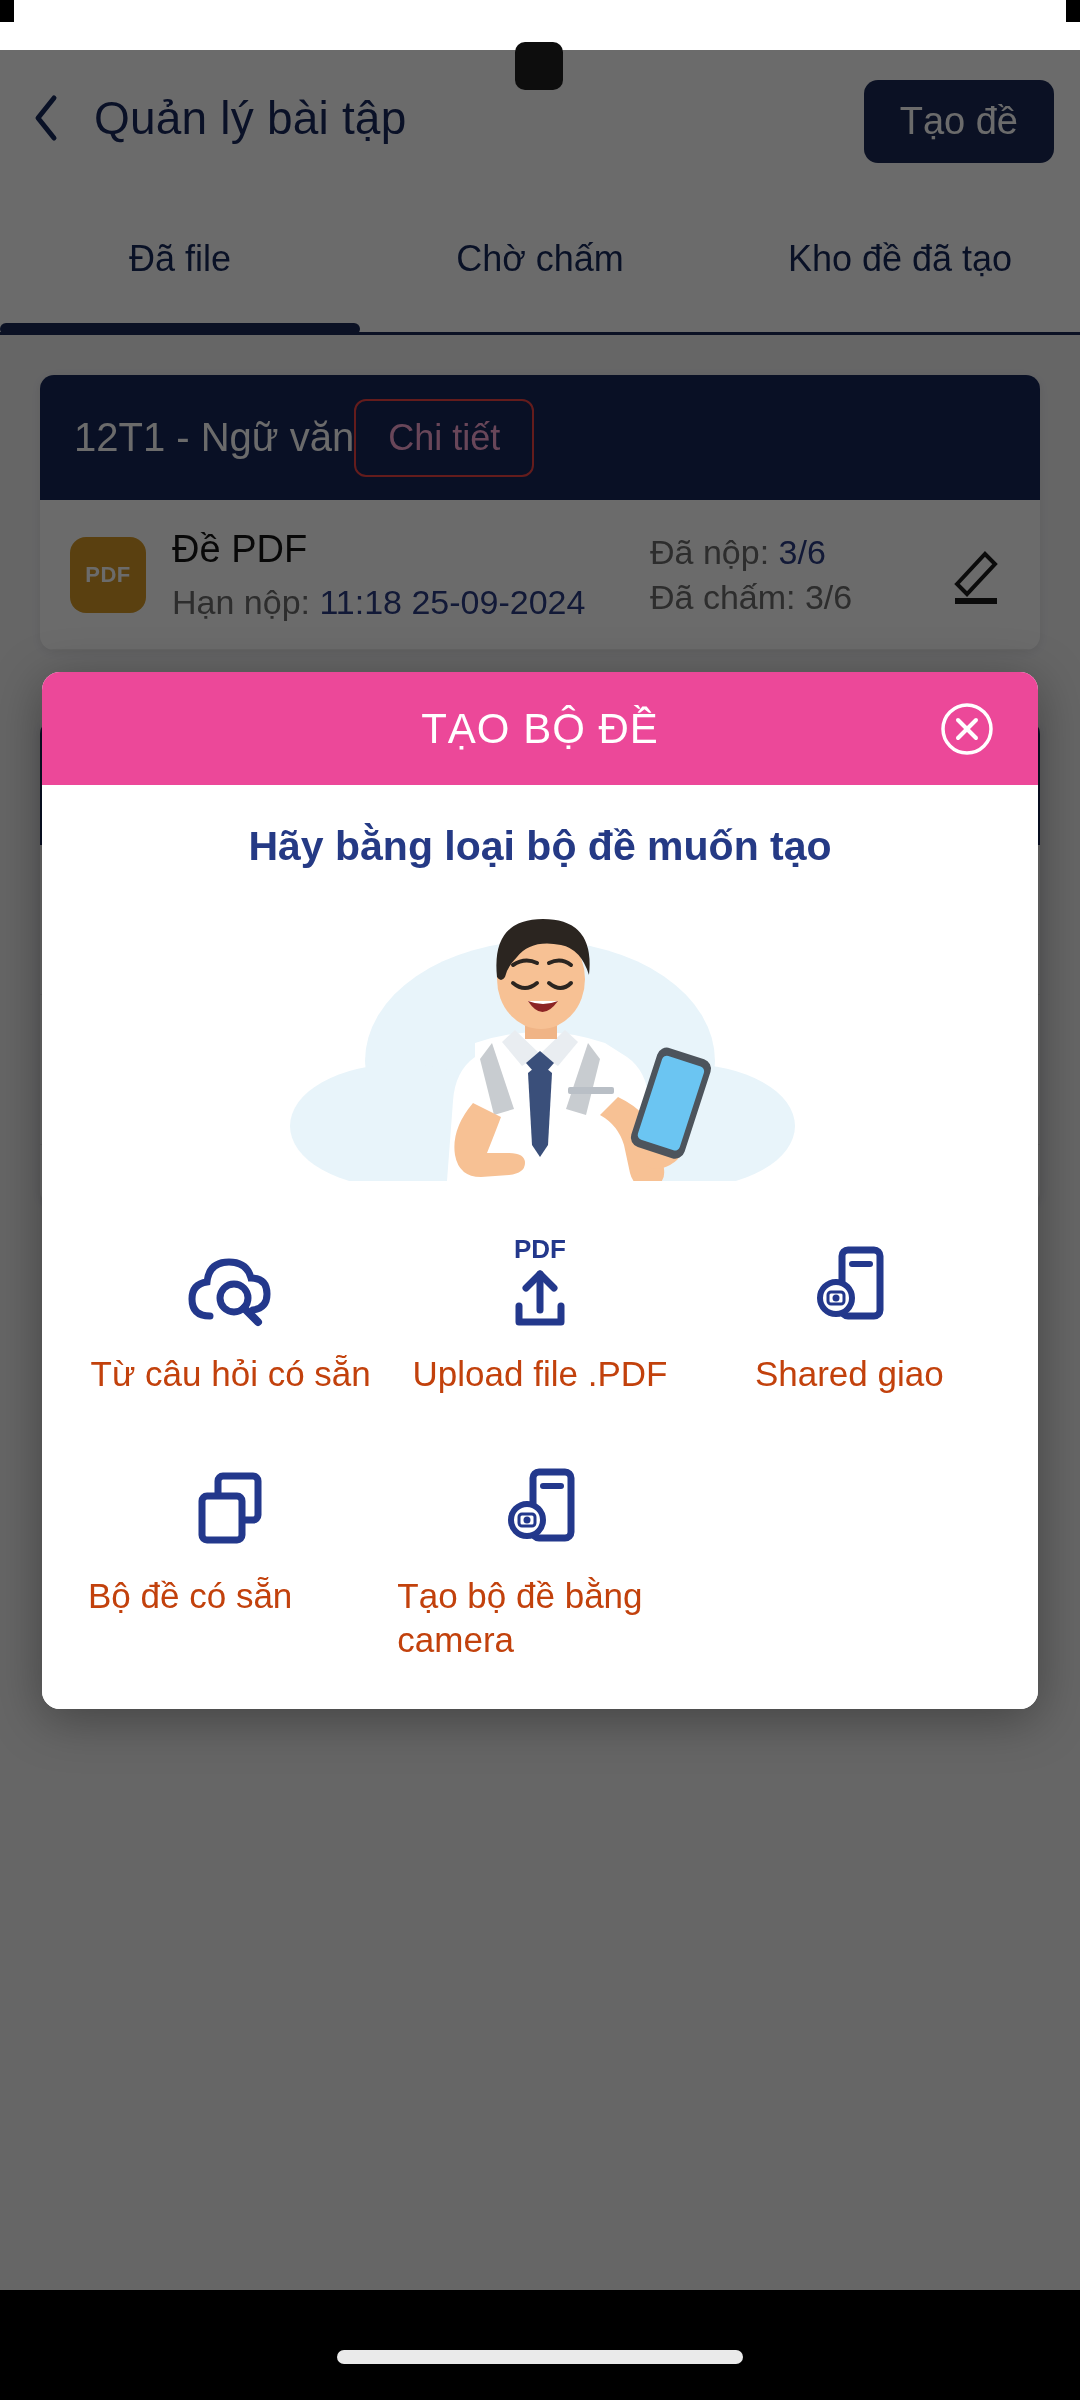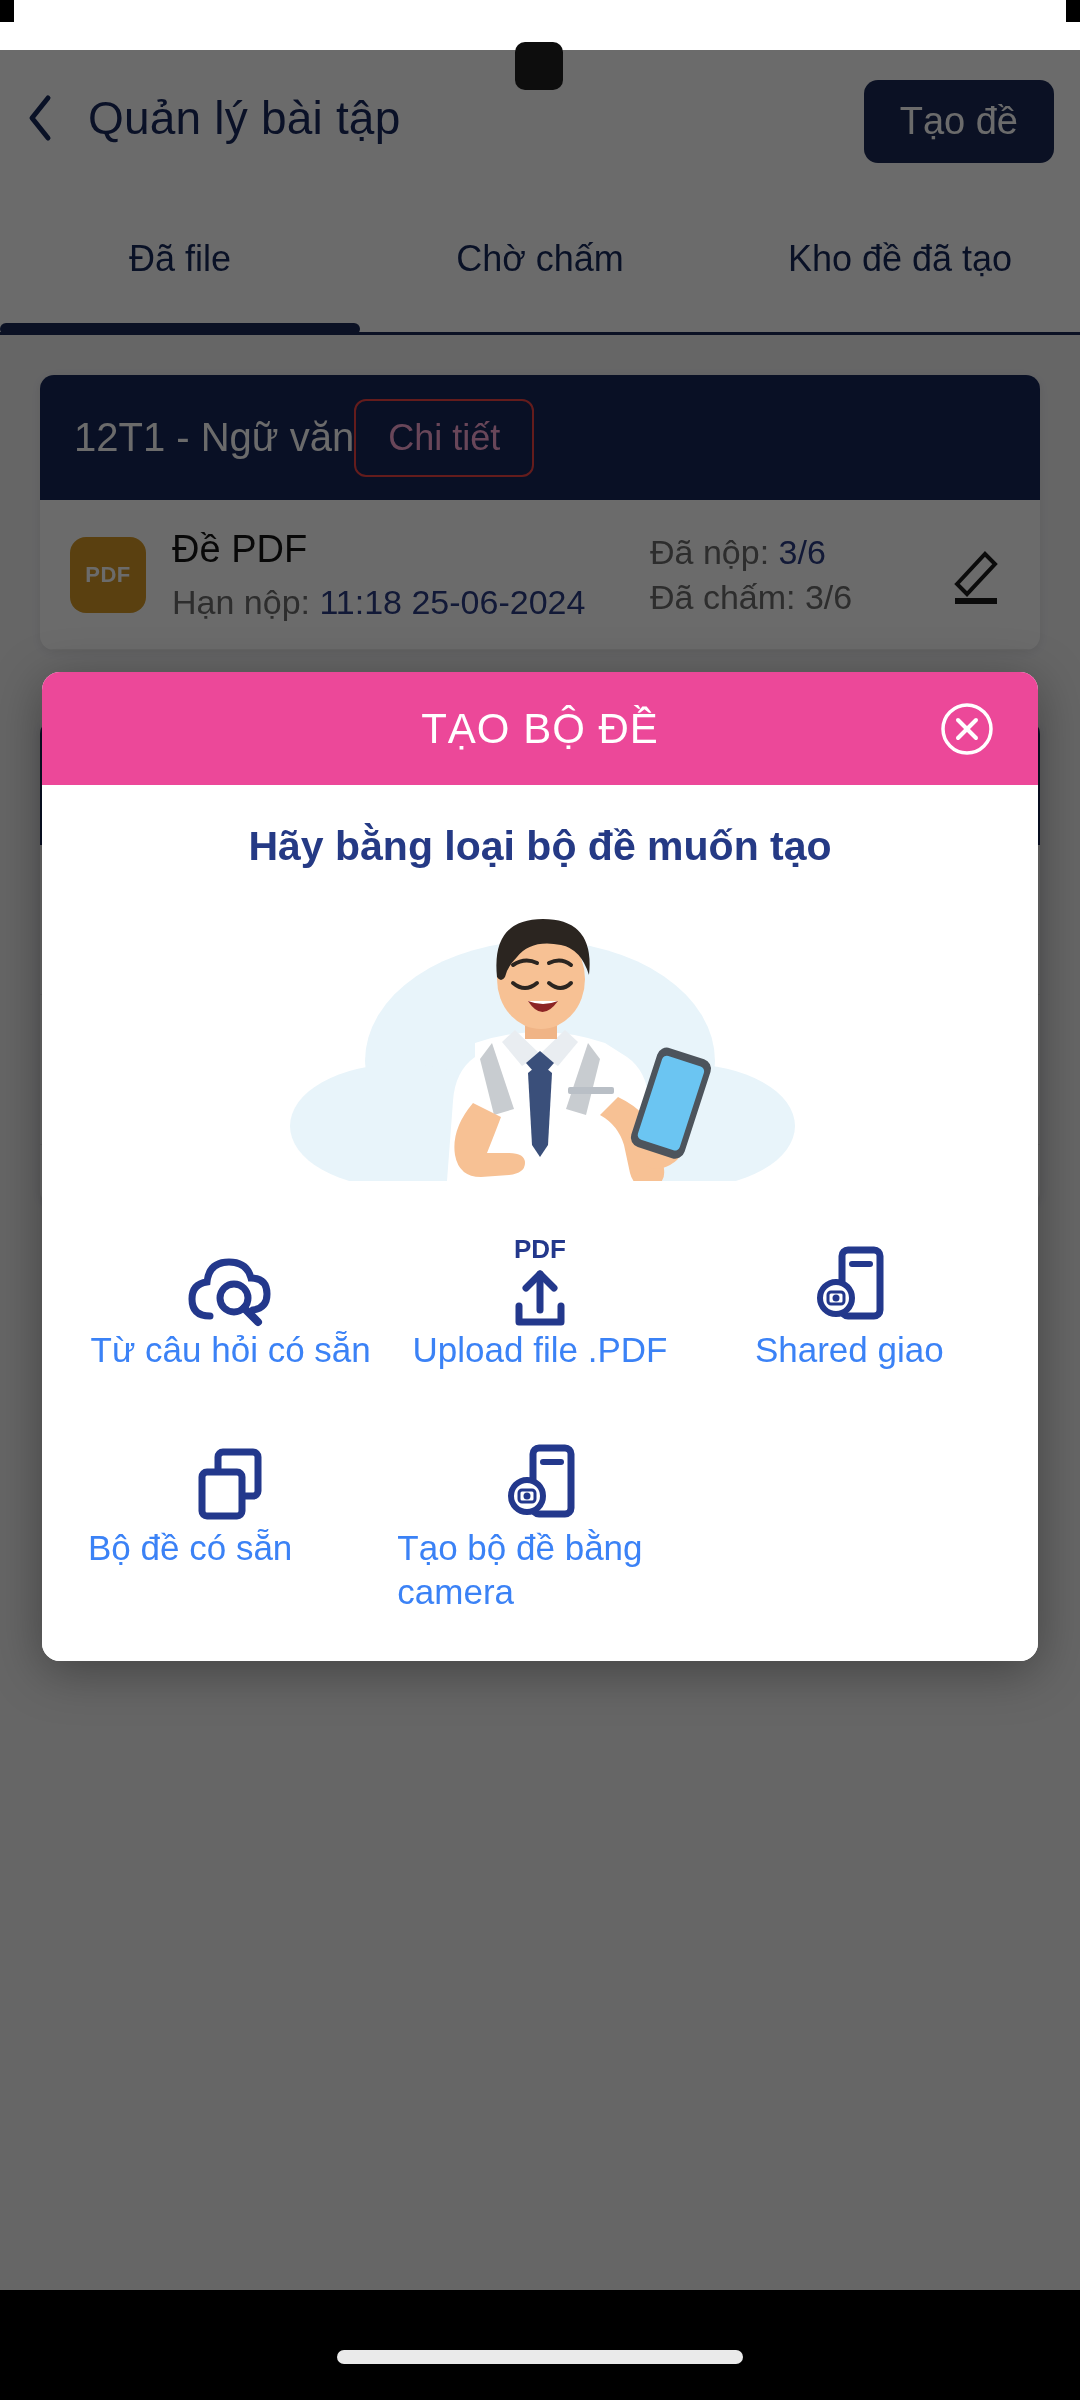--- a/index.html
+++ b/index.html
@@ -56,21 +56,21 @@
     width: 1080px; height: 2290px;
     background: rgba(0,0,0,0.58);
     z-index: 20;
   }
 
   .appbar {
     position: relative;
     height: 135px;
     background: #ffffff;
     display: flex; align-items: center;
-    padding: 0 20px;
+    padding: 0 26px;
   }
   .back-chevron {
     width: 40px; height: 52px;
     display: flex; align-items: center; justify-content: center;
     color: #17295c;
   }
   .back-chevron svg { display:block; }
   .appbar-title {
     margin-left: 28px;
     font-size: 46px;
@@ -209,22 +209,23 @@
     margin-top: 36px;
   }
   .opt {
     flex: 1;
     display: flex; flex-direction: column;
     align-items: center;
     padding: 0 6px;
   }
   .opt-icon { height: 110px; display:flex; align-items:flex-end; justify-content:center; }
   .opt-label {
+    margin-top: 24px;
     font-size: 35px;
-    color: #3b82f6;
+    color: #c2410c;
     text-align: center;
     line-height: 1.25;
   }
   .opts-row.second { margin-top: 44px; }
   .opts-row.second .opt { align-items: flex-start; }
   .opts-row.second .opt .opt-icon { width:100%; justify-content:center; }
   .opts-row.second .opt-label { width: 100%; text-align: left; padding-left: 6px; }
   .opt.spacer { visibility: hidden; }
 
   
@@ -279,21 +280,21 @@
         <div class="card-head">
           <div class="card-title">12T1 - Ngữ văn</div>
           <button class="detail-btn">Chi tiết</button>
         </div>
         <div class="row">
           <div class="file-icon ico-pdf">PDF</div>
           <div class="row-mid">
             <div class="row-name">Đề PDF</div>
             <div class="row-due">
               <span>Hạn nộp:</span>
-              <b>11:18 25-06-2024</b>
+              <b>11:18 25-09-2024</b>
             </div>
           </div>
           <div class="row-stats">
             <div><span>Đã nộp:</span>
                  <b>3/6</b></div>
             <div><span>Đã chấm:</span>
                  <span>3/6</span></div>
           </div>
           <div class="pencil">
             <svg width="60" height="62" viewBox="0 0 60 62">

